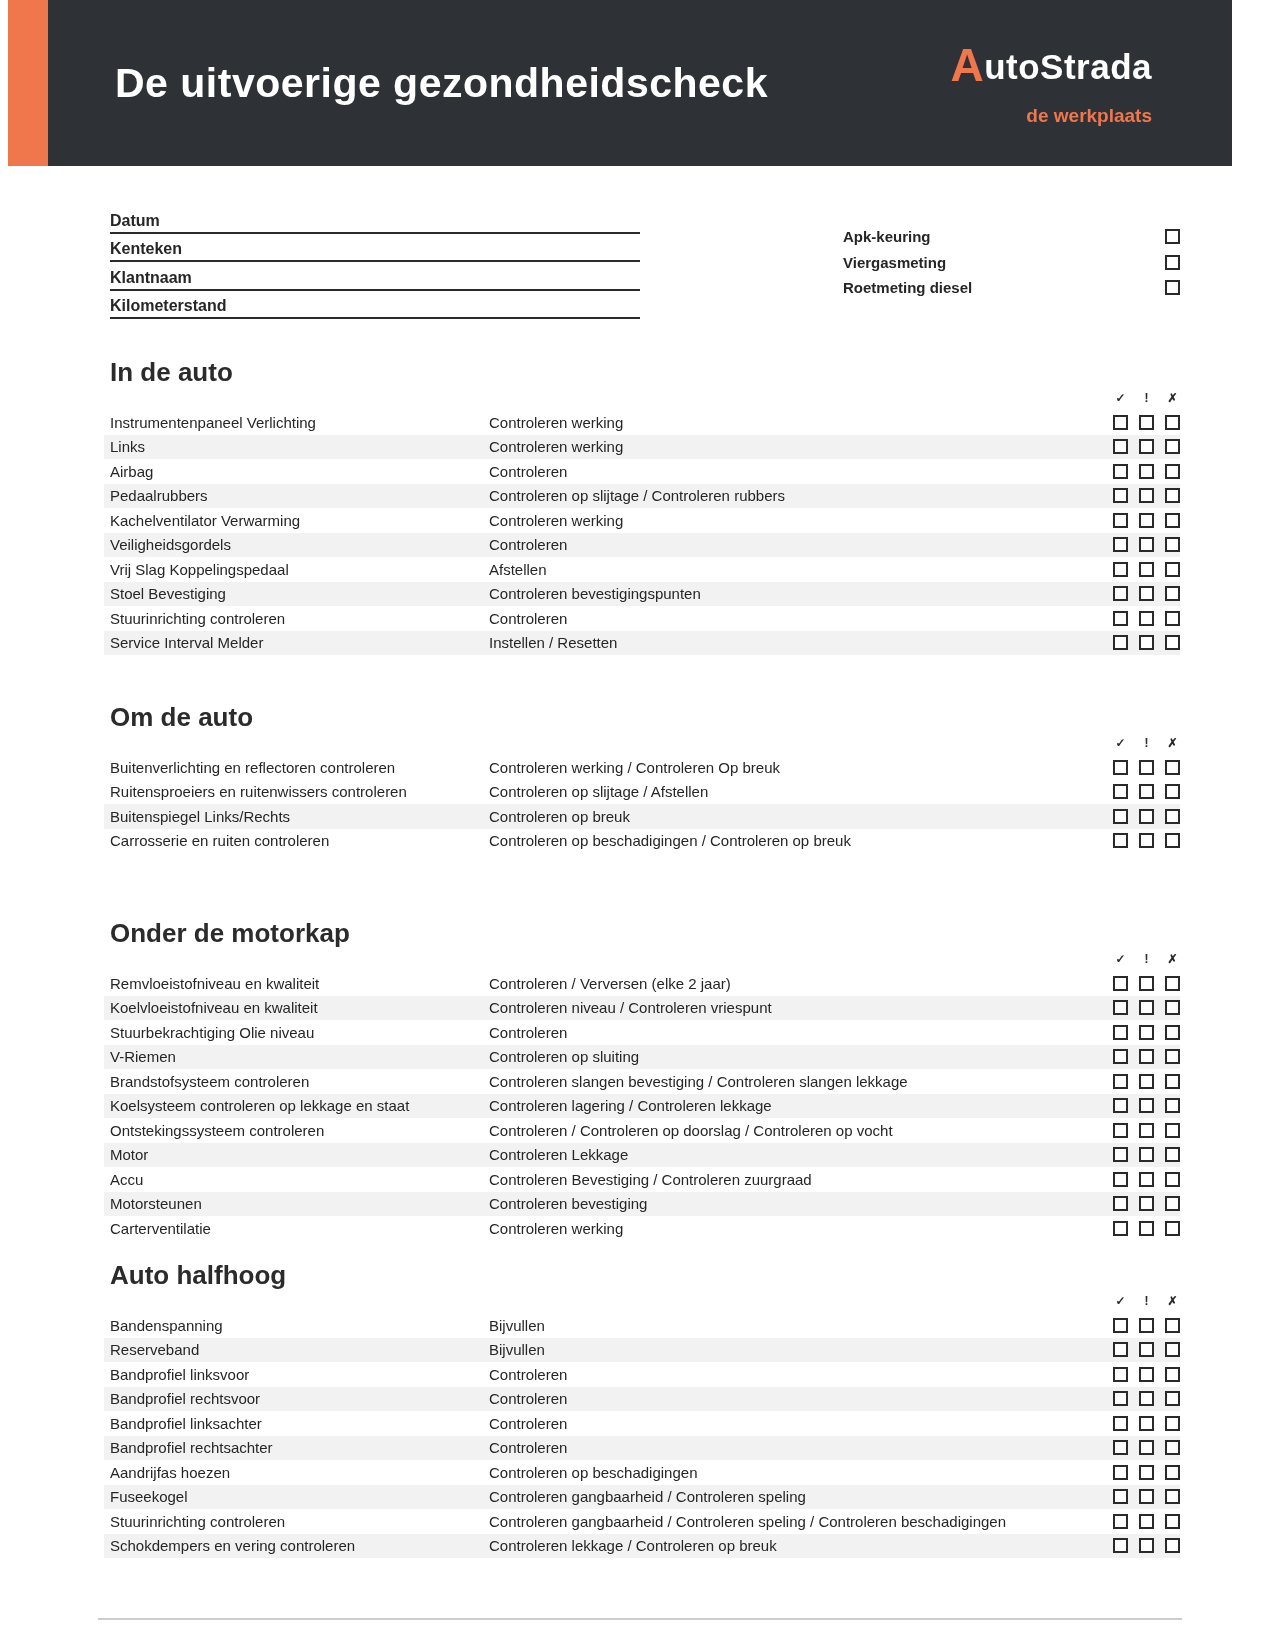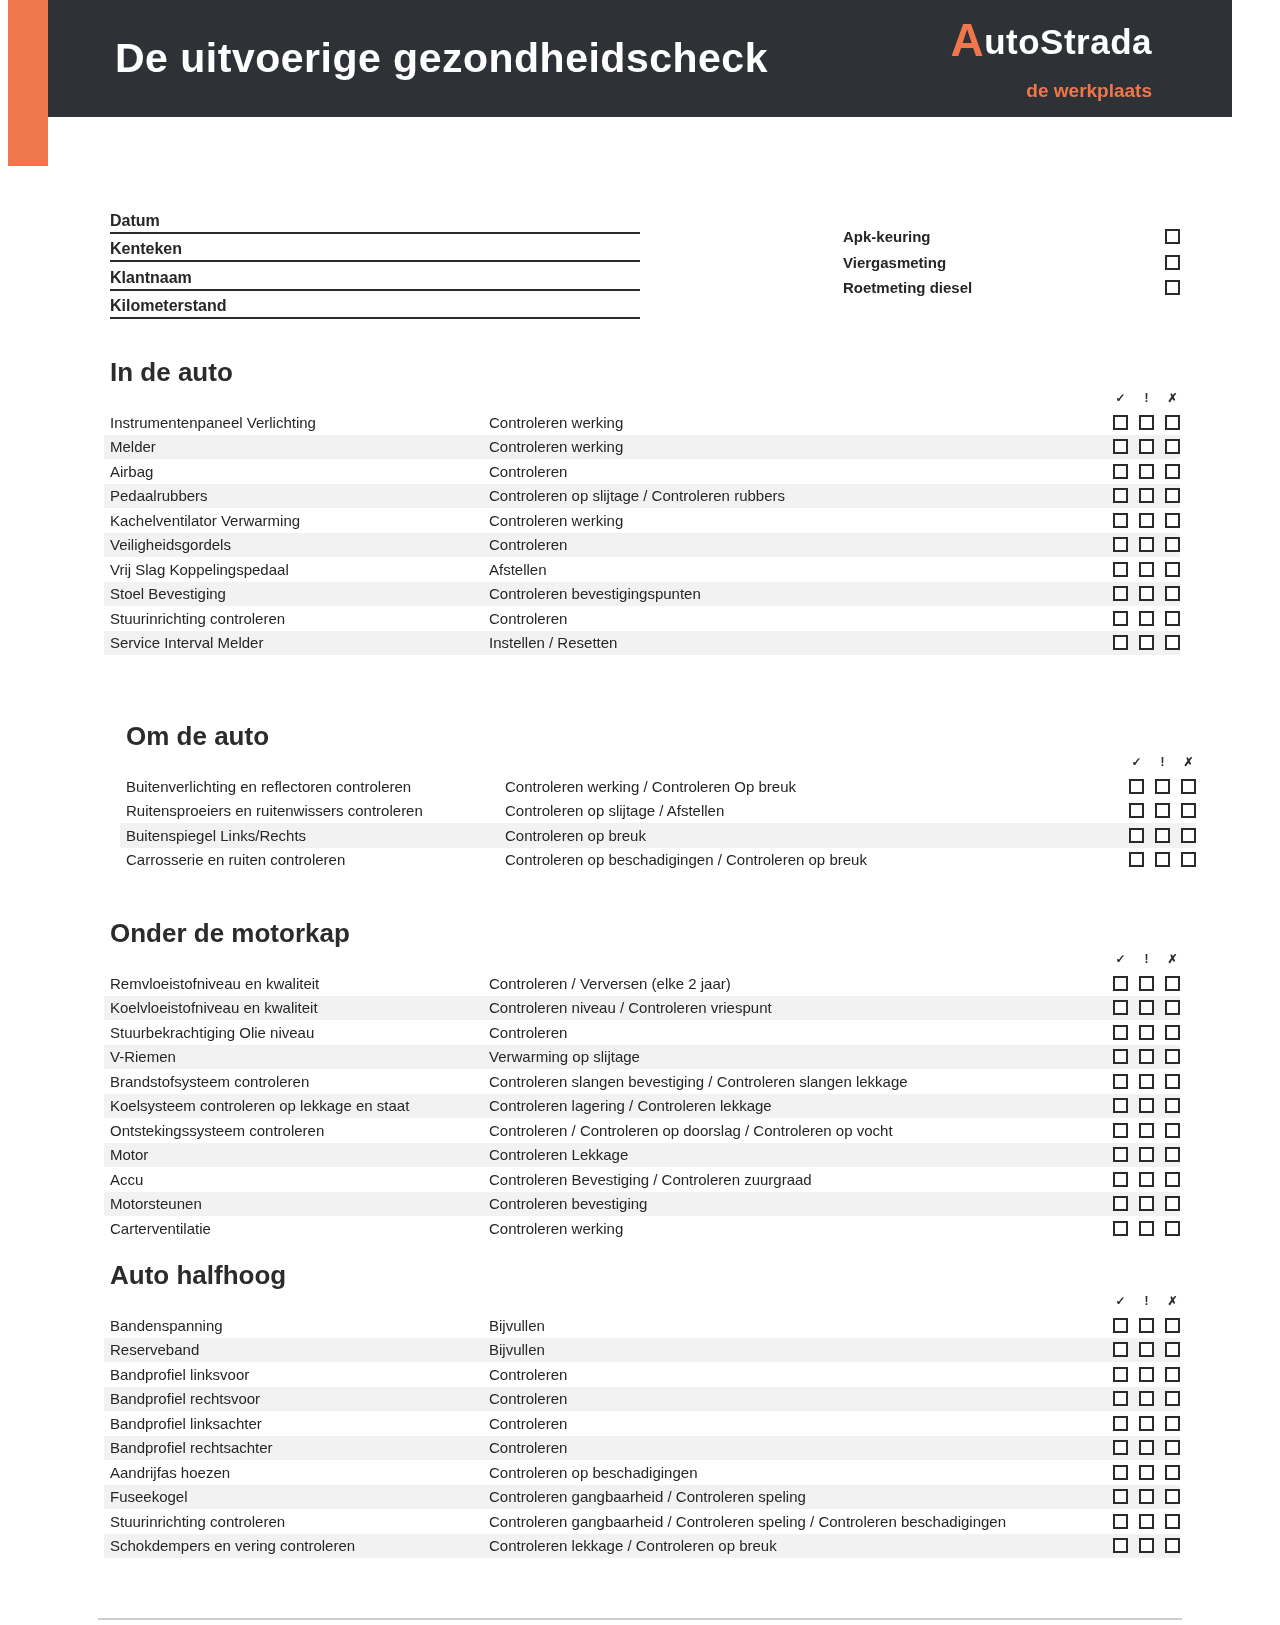--- a/index.html
+++ b/index.html
@@ -10,21 +10,21 @@
   *{box-sizing:border-box;}
   html,body{margin:0;padding:0;}
   body{
     width:1280px;height:1625px;position:relative;background:#fff;
     font-family:"Liberation Sans",sans-serif;color:#262626;overflow:hidden;
   }
   
   .header{position:absolute;top:0;left:0;width:1280px;height:166px;}
   .accent-bar{position:absolute;left:8px;top:0;width:40px;height:166px;background:var(--accent);}
   .header-dark{
-    position:absolute;left:48px;top:0;width:1184px;height:117px;background:var(--header-bg);
+    position:absolute;left:48px;top:0;width:1184px;height:166px;background:var(--header-bg);
     display:flex;align-items:center;justify-content:space-between;padding:0 80px 0 67px;
   }
   .page-title{color:#fff;font-size:41px;font-weight:700;letter-spacing:.5px;margin:0;}
   .logo{text-align:right;line-height:1;}
   .logo-main{color:#fff;font-size:35px;font-weight:700;letter-spacing:.5px;white-space:nowrap;}
   .logo-a{color:var(--accent);font-size:46px;vertical-align:-2px;}
   .logo-sub{color:var(--accent);font-size:19px;font-weight:700;margin-top:18px;}
   
   .form-fields{position:absolute;left:110px;top:205px;width:530px;}
   .field{
@@ -41,21 +41,21 @@
   .checklist-section{position:absolute;left:104px;width:1076px;}
   .checklist-section h2{margin:0;font-size:26px;line-height:32px;font-weight:700;padding-left:6px;color:#2b2b2b;}
   .symbols-row{display:flex;justify-content:flex-end;gap:11px;height:16px;margin-top:2px;}
   .symbols-row span{width:15px;text-align:center;font-size:12px;font-weight:700;line-height:16px;color:#2b2b2b;}
   .rows{margin-top:4px;}
   .row{display:flex;align-items:center;height:24.5px;padding-left:6px;gap:15px;}
   .row.alt{background:var(--stripe);}
   .row-label{flex:0 0 364px;font-size:15px;white-space:nowrap;}
   .row-action{flex:1;font-size:15px;white-space:nowrap;}
   .row-checks{flex:0 0 67px;display:flex;gap:11px;}
-  .s1{top:356px;} .s2{top:720px;margin-left:16px;} .s3{top:893px;margin-top:24px;} .s4{top:1259px;}
+  .s1{top:356px;} .s2{top:701px;} .s3{top:893px;margin-top:24px;} .s4{top:1259px;}
   .bottom-divider{position:absolute;left:98px;top:1618px;width:1084px;height:2px;background:#cdcdcd;}
 </style>
 </head>
 <body>
 
 <div class="header">
   <div class="accent-bar"></div>
   <div class="header-dark">
     <h1 class="page-title">De uitvoerige gezondheidscheck</h1>
     <div class="logo">
@@ -105,21 +105,21 @@
       <div class="row">
     <span class="row-label">Instrumentenpaneel Verlichting</span>
     <span class="row-action">Controleren werking</span>
     <span class="row-checks">
       <span class="cb"></span>
       <span class="cb"></span>
       <span class="cb"></span>
     </span>
   </div>
       <div class="row alt">
-    <span class="row-label">Melder</span>
+    <span class="row-label">Links</span>
     <span class="row-action">Controleren werking</span>
     <span class="row-checks">
       <span class="cb"></span>
       <span class="cb"></span>
       <span class="cb"></span>
     </span>
   </div>
       <div class="row">
     <span class="row-label">Airbag</span>
     <span class="row-action">Controleren</span>
@@ -272,21 +272,21 @@
     <span class="row-label">Stuurbekrachtiging Olie niveau</span>
     <span class="row-action">Controleren</span>
     <span class="row-checks">
       <span class="cb"></span>
       <span class="cb"></span>
       <span class="cb"></span>
     </span>
   </div>
       <div class="row alt">
     <span class="row-label">V-Riemen</span>
-    <span class="row-action">Verwarming op slijtage</span>
+    <span class="row-action">Controleren op sluiting</span>
     <span class="row-checks">
       <span class="cb"></span>
       <span class="cb"></span>
       <span class="cb"></span>
     </span>
   </div>
       <div class="row">
     <span class="row-label">Brandstofsysteem controleren</span>
     <span class="row-action">Controleren slangen bevestiging / Controleren slangen lekkage</span>
     <span class="row-checks">

